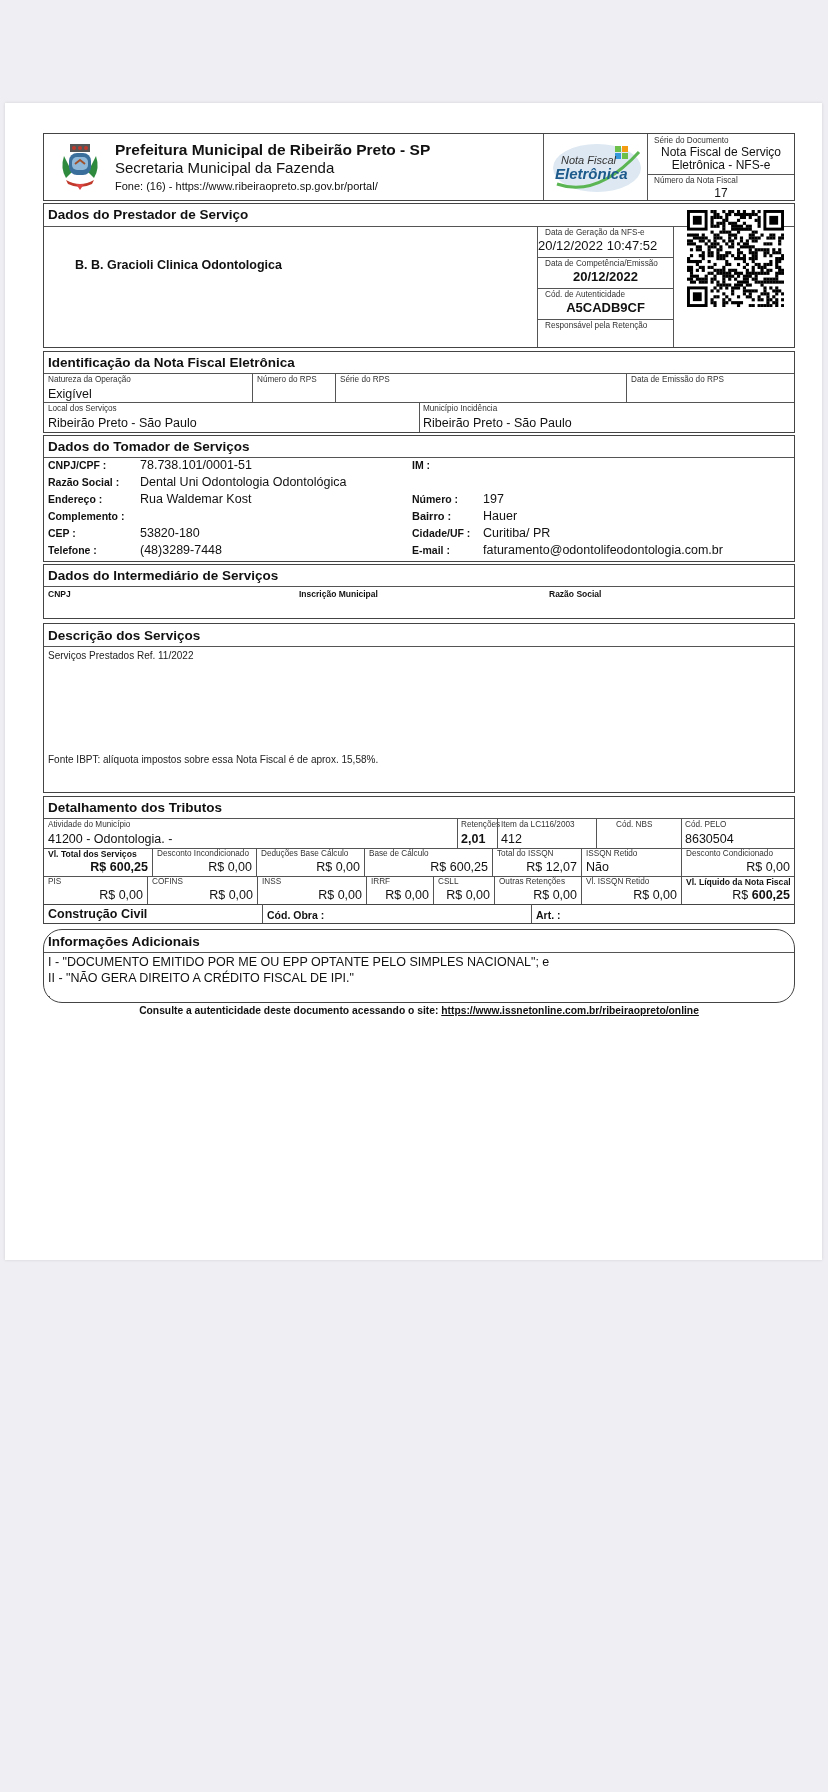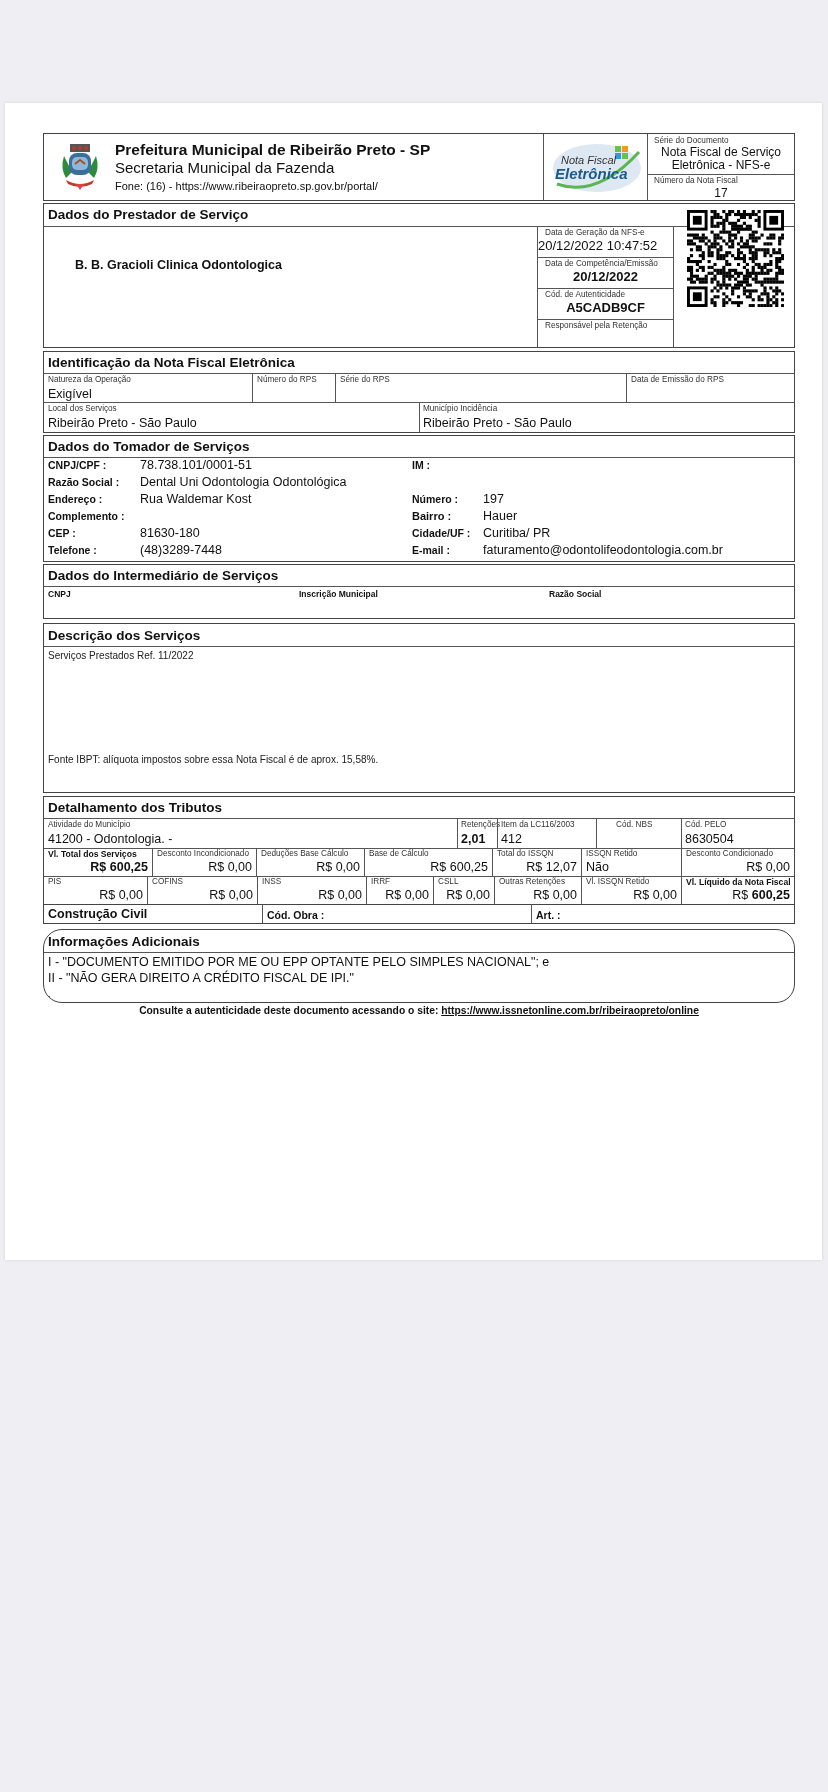--- a/index.html
+++ b/index.html
@@ -573,21 +573,21 @@
     <div class="abs bold" style="left:4px;top:34px;font-size:10.5px;">Endereço :</div>
     <div class="abs val" style="left:96px;top:33px;">Rua Waldemar Kost</div>
     <div class="abs bold" style="left:368px;top:34px;font-size:10.5px;">Número :</div>
     <div class="abs val" style="left:439px;top:33px;">197</div>
 
     <div class="abs bold" style="left:4px;top:51px;font-size:10.5px;">Complemento :</div>
     <div class="abs bold" style="left:368px;top:51px;font-size:11px;">Bairro :</div>
     <div class="abs val" style="left:439px;top:50px;">Hauer</div>
 
     <div class="abs bold" style="left:4px;top:68px;font-size:10.5px;">CEP :</div>
-    <div class="abs val" style="left:96px;top:67px;">81630-180</div>
+    <div class="abs val" style="left:96px;top:67px;">53820-180</div>
     <div class="abs bold" style="left:368px;top:68px;font-size:10.5px;">Cidade/UF :</div>
     <div class="abs val" style="left:439px;top:67px;">Curitiba/ PR</div>
 
     <div class="abs bold" style="left:4px;top:85px;font-size:10.5px;">Telefone :</div>
     <div class="abs val" style="left:96px;top:84px;">(48)3289-7448</div>
     <div class="abs bold" style="left:368px;top:85px;font-size:10.5px;">E-mail :</div>
     <div class="abs val" style="left:439px;top:84px;">faturamento@odontolifeodontologia.com.br</div>
   </div>
 </div>
 

